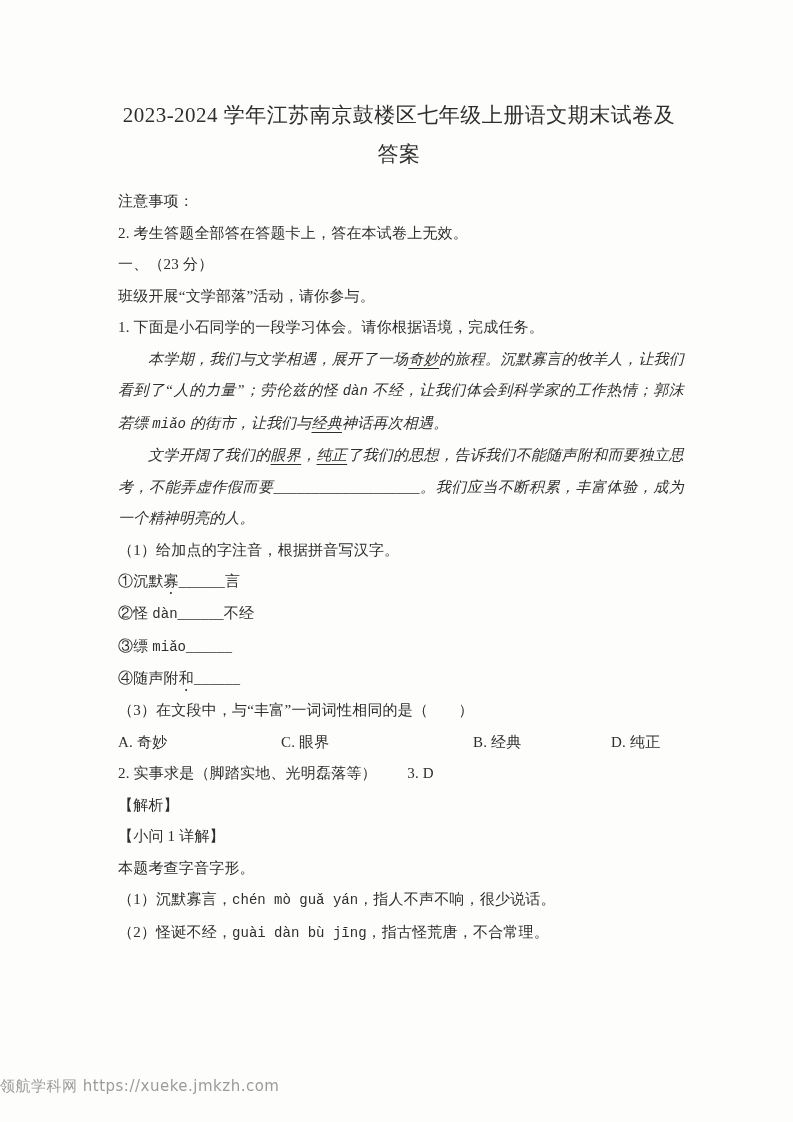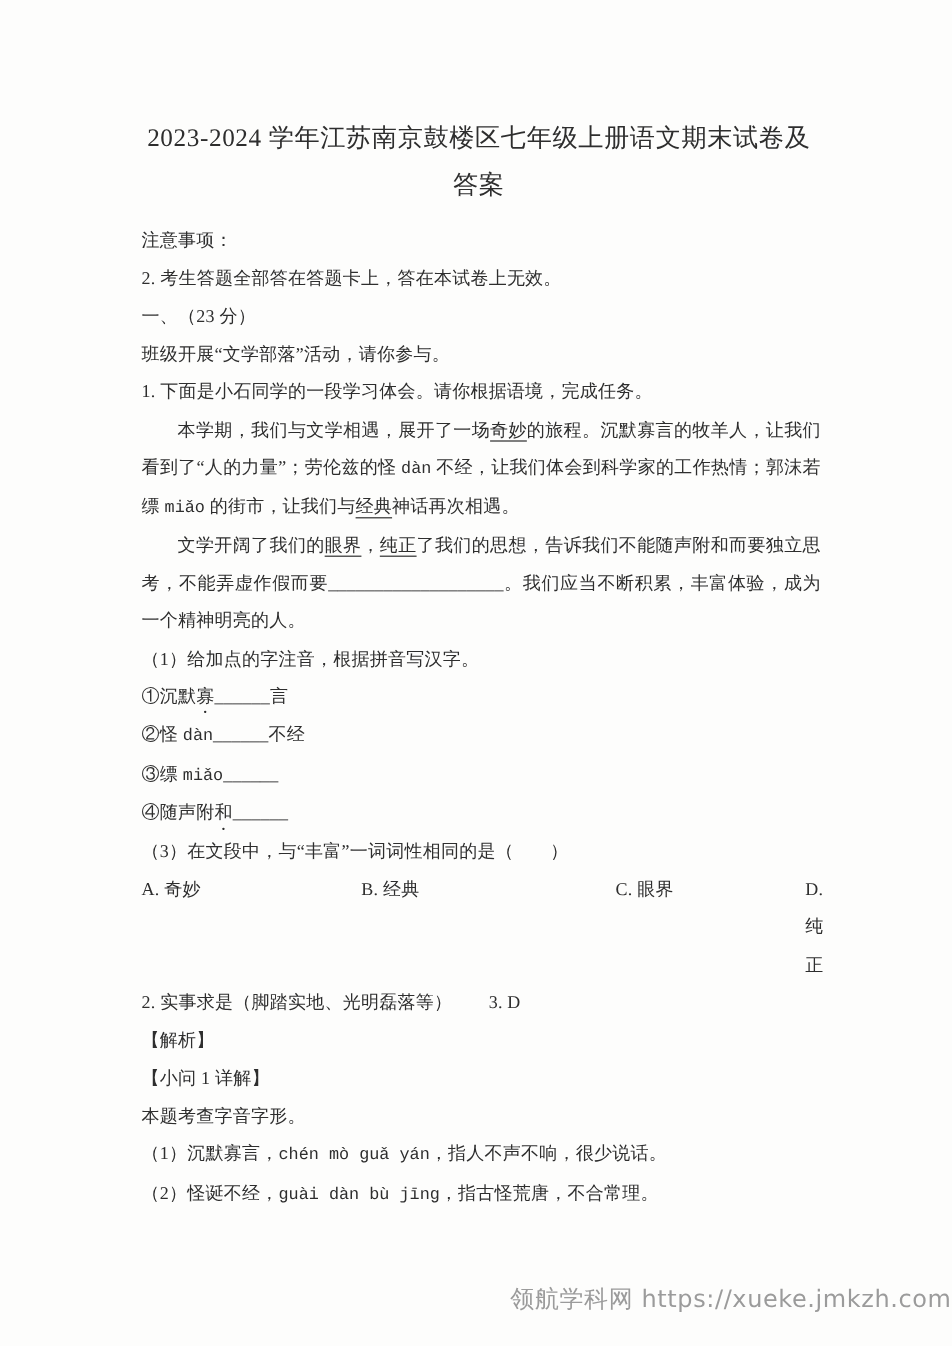--- a/index.html
+++ b/index.html
@@ -22,49 +22,48 @@
     font-weight: normal;
     letter-spacing: 0.5px;
   }
   .title div { white-space: nowrap; }
   .block {
     font-size: 15px;
     line-height: 31.5px;
     text-align: justify;
     letter-spacing: 0.2px;
   }
-  .para { text-indent: 2em; }
+  .para { text-indent: 2em; font-style: italic; }
   .mono {
     font-family: "Liberation Mono", "DejaVu Sans Mono", monospace;
     font-size: 14px;
     letter-spacing: 0;
   }
   .u {
     text-decoration: underline;
     text-underline-offset: 4px;
   }
   .em-dot {
     -webkit-text-emphasis: filled dot;
     -webkit-text-emphasis-position: under right;
     text-emphasis: filled dot;
     text-emphasis-position: under right;
   }
   .options {
     display: grid;
     grid-template-columns: 163px 192px 138px 1fr;
     text-align: left;
-    gap: 20px;
   }
   .footer {
     position: absolute;
     left: 0; right: 0; bottom: 26px;
-    text-align: right;
+    text-align: left;
     color: #9b9b9b;
     font-family: "DejaVu Sans", "Liberation Sans", sans-serif;
-    font-size: 20px;
+    font-size: 15px;
     letter-spacing: 0.5px;
   }
 </style>
 </head>
 <body>
 
 <div class="doc">
   <h1 class="title">
     <div>2023-2024 学年江苏南京鼓楼区七年级上册语文期末试卷及</div>
     <div>答案</div>
@@ -78,22 +77,22 @@
       <div class="block para"><span>本学期，我们与文学相遇，展开了一场</span><span class="u">奇妙</span><span>的旅程。沉默寡言的牧羊人，让我们看到了“人的力量”；劳伦兹的怪 </span><span class="mono">dàn</span><span> 不经，让我们体会到科学家的工作热情；郭沫若缥 </span><span class="mono">miǎo</span><span> 的街市，让我们与</span><span class="u">经典</span><span>神话再次相遇。</span></div>
       <div class="block para"><span>文学开阔了我们的</span><span class="u">眼界</span><span>，</span><span class="u">纯正</span><span>了我们的思想，告诉我们不能随声附和而要独立思考，不能弄虚作假而要</span><span>___________________</span><span>。我们应当不断积累，丰富体验，成为一个精神明亮的人。</span></div>
       <div class="block"><span>（1）给加点的字注音，根据拼音写汉字。</span></div>
       <div class="block"><span>①沉默</span><span class="em-dot">寡</span><span>______言</span></div>
       <div class="block"><span>②怪 </span><span class="mono">dàn</span><span>______不经</span></div>
       <div class="block"><span>③缥 </span><span class="mono">miǎo</span><span>______</span></div>
       <div class="block"><span>④随声附</span><span class="em-dot">和</span><span>______</span></div>
       <div class="block"><span>（3）在文段中，与“丰富”一词词性相同的是（　　）</span></div>
       <div class="block options">
         <span>A. 奇妙</span>
+        <span>C. 眼界</span>
         <span>B. 经典</span>
-        <span>C. 眼界</span>
         <span>D. 纯正</span>
       </div>
       <div class="block"><span>2.  实事求是（脚踏实地、光明磊落等）　　3.  D</span></div>
       <div class="block"><span>【解析】</span></div>
       <div class="block"><span>【小问 1 详解】</span></div>
       <div class="block"><span>本题考查字音字形。</span></div>
       <div class="block"><span>（1）沉默寡言，</span><span class="mono">chén mò guǎ yán</span><span>，指人不声不响，很少说话。</span></div>
       <div class="block"><span>（2）怪诞不经，</span><span class="mono">guài dàn bù jīng</span><span>，指古怪荒唐，不合常理。</span></div>
     </div>
 </div>

